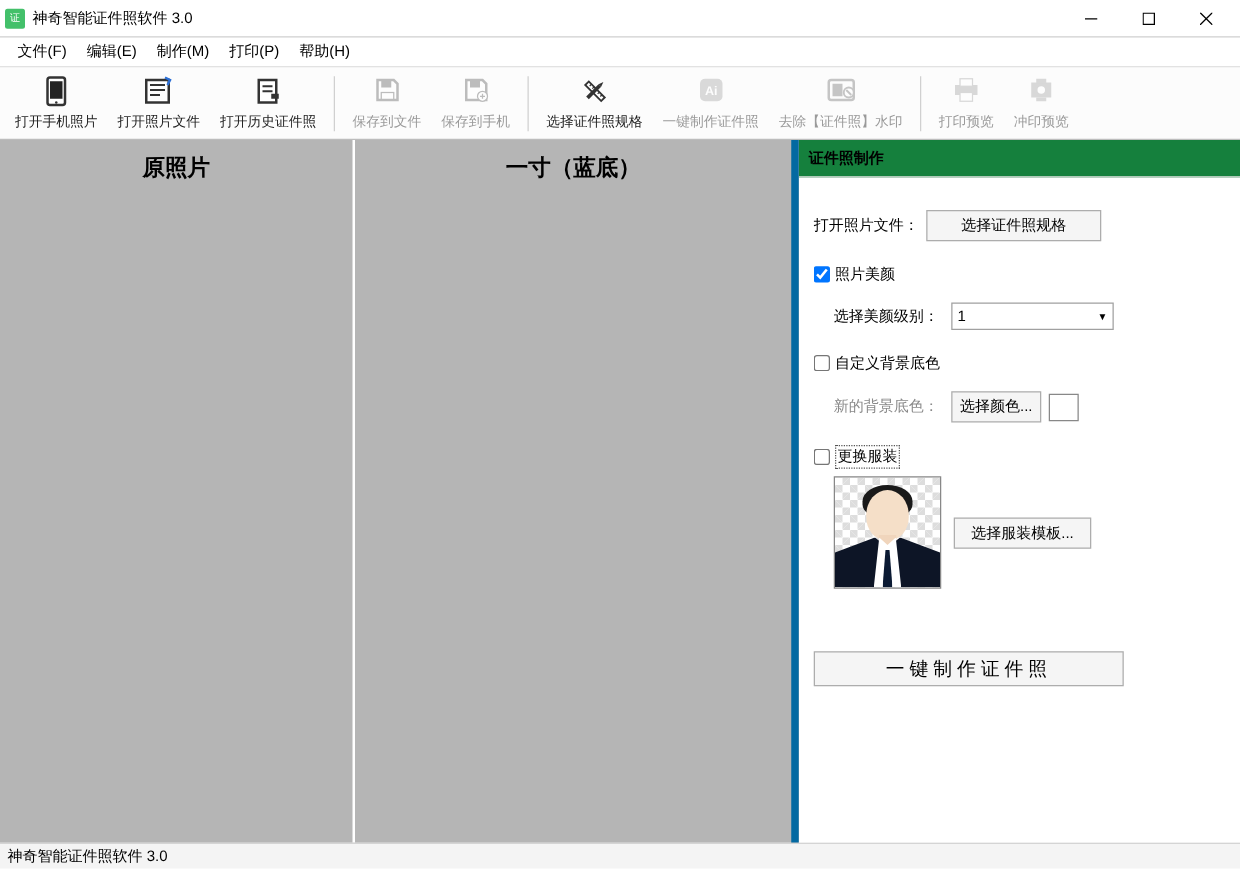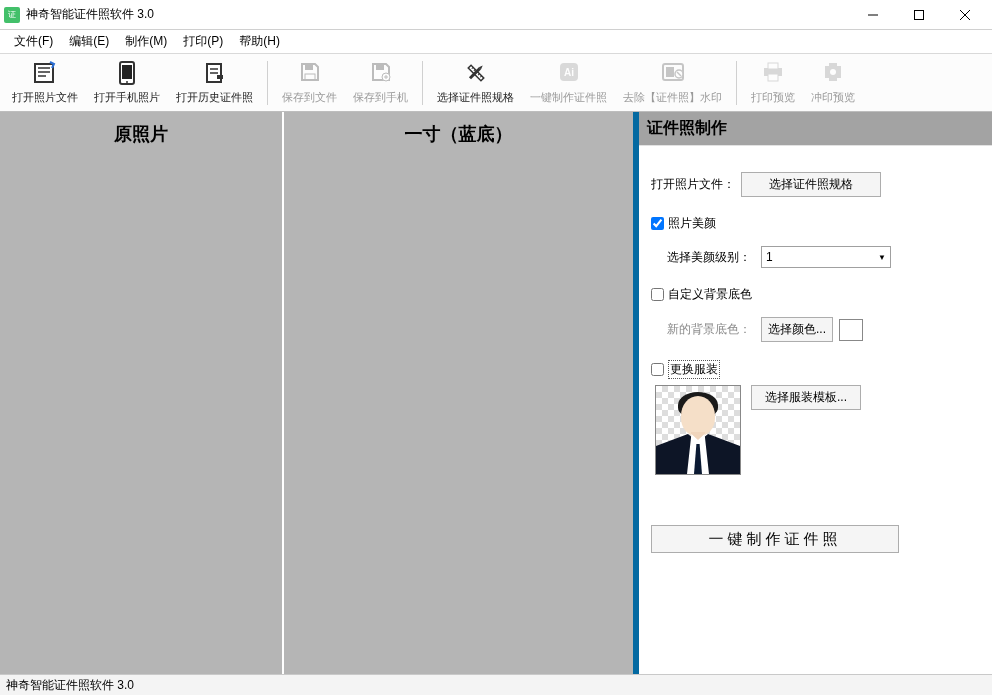--- a/index.html
+++ b/index.html
@@ -28,35 +28,35 @@
 
 
 .workspace { display: flex; height: 562px; }
 .pane { position: relative; background: #b5b5b5; }
 .pane.left { width: 284px; border-right: 2px solid #fff; }
 .pane.middle { width: 355px; border-right: 6px solid #0369a1; }
 .pane .pane-title { text-align: center; font-size: 18px; font-family: SimSun, serif; font-weight: bold; color: #000; padding-top: 10px; }
 
 
 .rightpanel { flex: 1; background: #fff; display: flex; flex-direction: column; }
-.rightpanel .panel-header { font-size: 16px; font-weight: bold; padding: 6px 8px; border-bottom: 1px solid #e2e2e2; background: #a3a3a3; }
+.rightpanel .panel-header { font-size: 12px; font-weight: bold; padding: 6px 8px; border-bottom: 1px solid #e2e2e2; background: #15803d; }
 .rightpanel .panel-body { padding: 12px 12px; font-size: 12px; }
 .row { display: flex; align-items: center; margin-bottom: 14px; }
 .row.gap-top { margin-top: 18px; }
 .lbl { color: #000; }
 .lbl.muted { color: #8a8a8a; }
 .btn { border: 1px solid #adadad; background: #f5f5f5; font-size: 12px; padding: 3px 0; text-align: center; cursor: default; }
 .btn.wide { width: 140px; }
 .btn.xwide { width: 248px; height: 28px; font-size: 15px; letter-spacing: 4px; display:flex; align-items:center; justify-content:center; }
 .chk { display: flex; align-items: center; gap: 4px; }
 .chk input { width: 13px; height: 13px; }
 .select { width: 130px; height: 22px; border: 1px solid #a0a0a0; display: flex; align-items: center; justify-content: space-between; padding: 0 4px; background: #fff; }
 .select .caret { font-size: 8px; }
 .swatch { width: 24px; height: 22px; border: 1px solid #888; background: #fff; margin-left: 6px; }
-.clothing-row { display: flex; align-items: flex-start; gap: 10px; margin-top: 6px; margin-left: 4px; }
+.clothing-row { display: flex; align-items: center; gap: 10px; margin-top: 6px; margin-left: 16px; }
 .clothing-preview { width: 86px; height: 90px; border: 1px solid #888; position: relative; overflow: hidden; background-image: linear-gradient(45deg,#ddd 25%,transparent 25%),linear-gradient(-45deg,#ddd 25%,transparent 25%),linear-gradient(45deg,transparent 75%,#ddd 75%),linear-gradient(-45deg,transparent 75%,#ddd 75%); background-size: 12px 12px; background-position: 0 0,0 6px,6px -6px,-6px 0; }
 .clothing-preview .face { position:absolute; left:50%; top:10px; transform:translateX(-50%); width:34px; height:40px; background: #f5dfc8; border-radius: 50% 50% 45% 45%; }
 .clothing-preview .hair { position:absolute; left:50%; top:6px; transform:translateX(-50%); width:40px; height:26px; background:#1a1a1a; border-radius: 50% 50% 40% 40%; }
 .clothing-preview .neck { position:absolute; left:50%; top:46px; transform:translateX(-50%); width:14px; height:10px; background:#f0d5bc; }
 .clothing-preview .suit { position:absolute; left:0; right:0; bottom:0; height:40px; background:#0d1526; clip-path: polygon(0 100%,0 30%,38% 0,50% 20%,62% 0,100% 30%,100% 100%); }
 .clothing-preview .shirt { position:absolute; left:50%; bottom:0; transform:translateX(-50%); width:22px; height:40px; background:#fff; clip-path: polygon(0 100%,20% 0,50% 15%,80% 0,100% 100%); }
 .clothing-preview .tie { position:absolute; left:50%; bottom:0; transform:translateX(-50%); width:8px; height:30px; background:#0b1a33; clip-path: polygon(30% 0,70% 0,100% 100%,0 100%);}    
 
 
 .statusbar { height: 21px; border-top: 1px solid #c9c9c9; font-size: 12px; display: flex; align-items: center; padding: 0 6px; background: #f4f4f4; }
@@ -90,37 +90,37 @@
   <div class="menu-item">文件(F)</div>
   <div class="menu-item">编辑(E)</div>
   <div class="menu-item">制作(M)</div>
   <div class="menu-item">打印(P)</div>
   <div class="menu-item">帮助(H)</div>
 </div>
 
 <div class="toolbar">
   <div class="toolbtn">
     <div class="ticon">
+      <svg width="22" height="26" viewBox="0 0 22 26">
+          <rect x="4" y="2" width="14" height="22" rx="2" fill="#fff" stroke="#333" stroke-width="2"></rect>
+          <rect x="6" y="5" width="10" height="14" fill="#222"></rect>
+          <circle cx="11" cy="22" r="1" fill="#333"></circle>
+        </svg>
+    </div>
+    <div class="tlabel">打开手机照片</div>
+  </div>
+  <div class="toolbtn">
+    <div class="ticon">
       <svg width="26" height="26" viewBox="0 0 26 26">
           <rect x="3" y="4" width="18" height="18" fill="#fff" stroke="#333" stroke-width="2"></rect>
           <path d="M6 8h12M6 12h12M6 16h8" stroke="#333" stroke-width="1.5"></path>
           <path d="M18 2l4 2-2 4" fill="none" stroke="#2b6fd6" stroke-width="2"></path>
         </svg>
     </div>
     <div class="tlabel">打开照片文件</div>
-  </div>
-  <div class="toolbtn">
-    <div class="ticon">
-      <svg width="22" height="26" viewBox="0 0 22 26">
-          <rect x="4" y="2" width="14" height="22" rx="2" fill="#fff" stroke="#333" stroke-width="2"></rect>
-          <rect x="6" y="5" width="10" height="14" fill="#222"></rect>
-          <circle cx="11" cy="22" r="1" fill="#333"></circle>
-        </svg>
-    </div>
-    <div class="tlabel">打开手机照片</div>
   </div>
   <div class="toolbtn">
     <div class="ticon">
       <svg width="26" height="26" viewBox="0 0 26 26">
           <rect x="4" y="3" width="16" height="20" fill="#333"></rect>
           <rect x="6" y="5" width="12" height="16" fill="#fff"></rect>
           <path d="M8 9h8M8 13h8" stroke="#333" stroke-width="1.5"></path>
           <rect x="15" y="15" width="6" height="4" fill="#333"></rect>
         </svg>
     </div>

